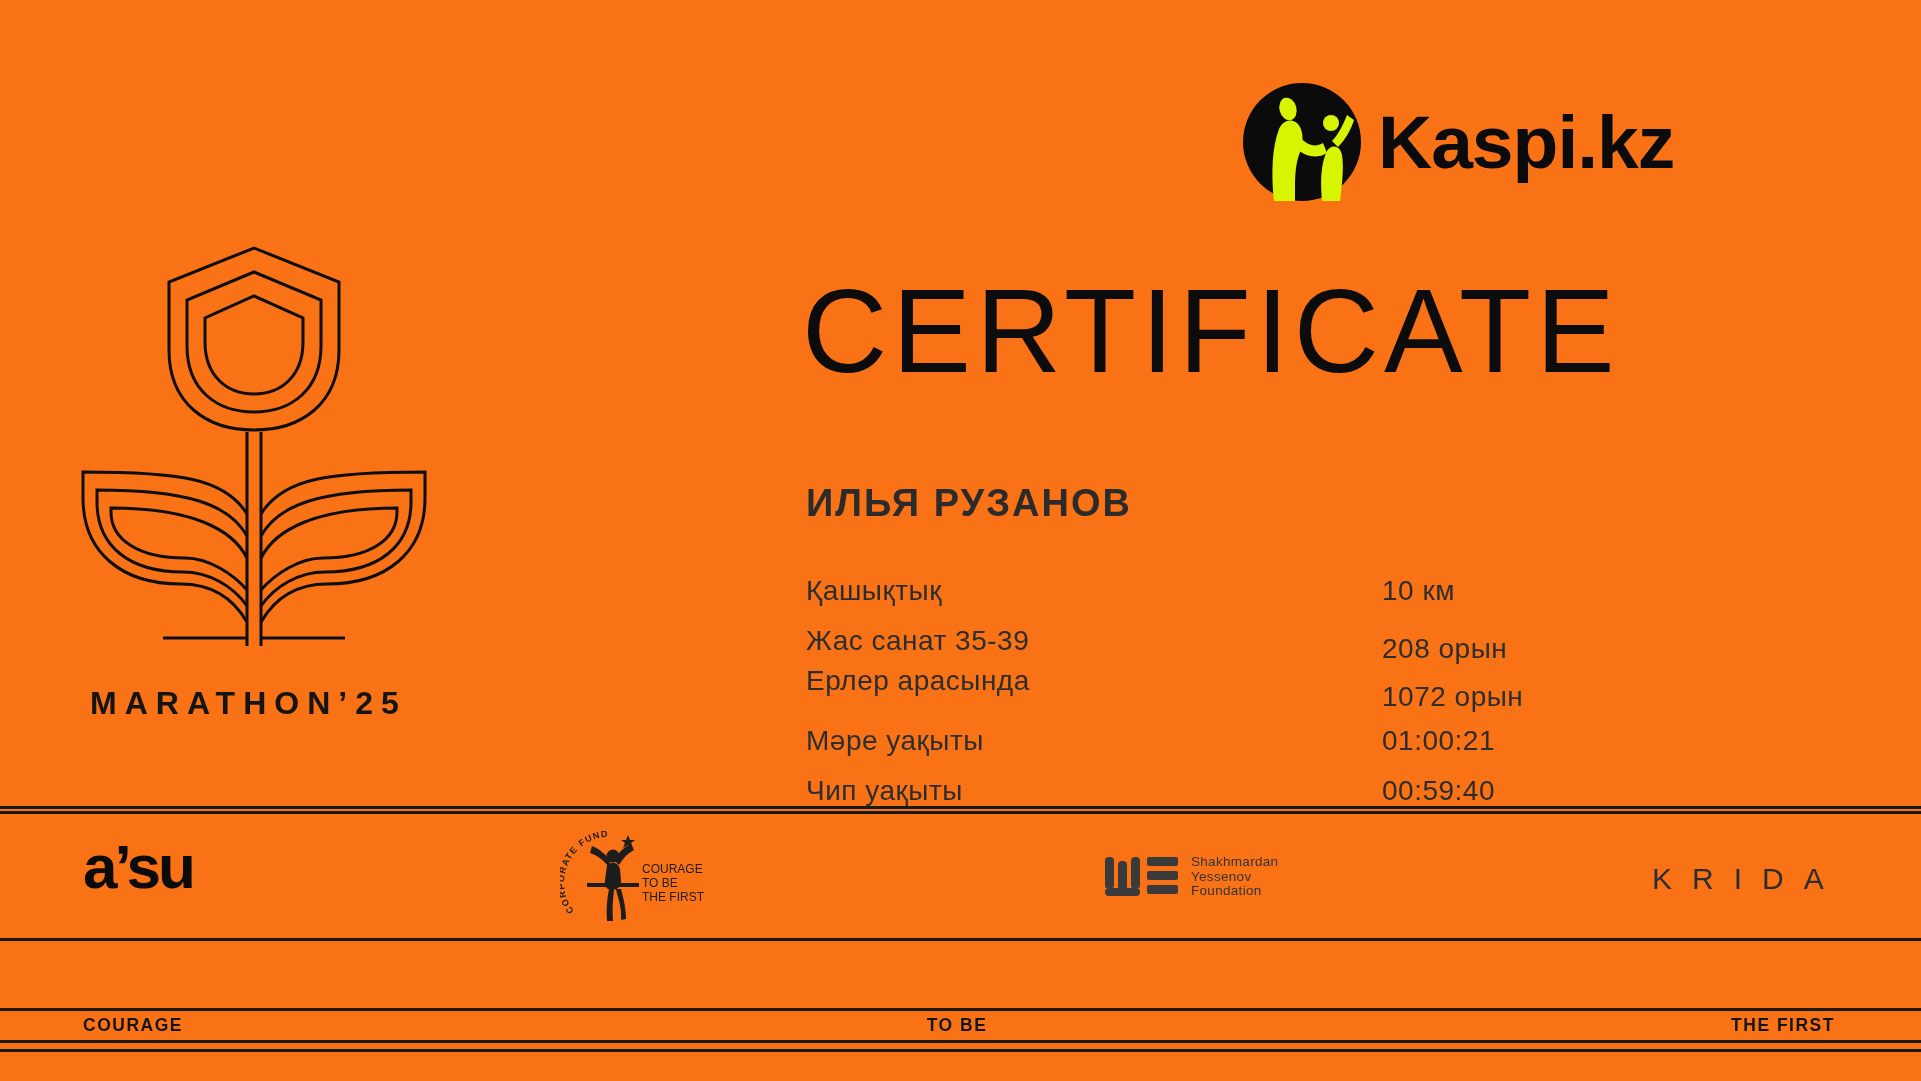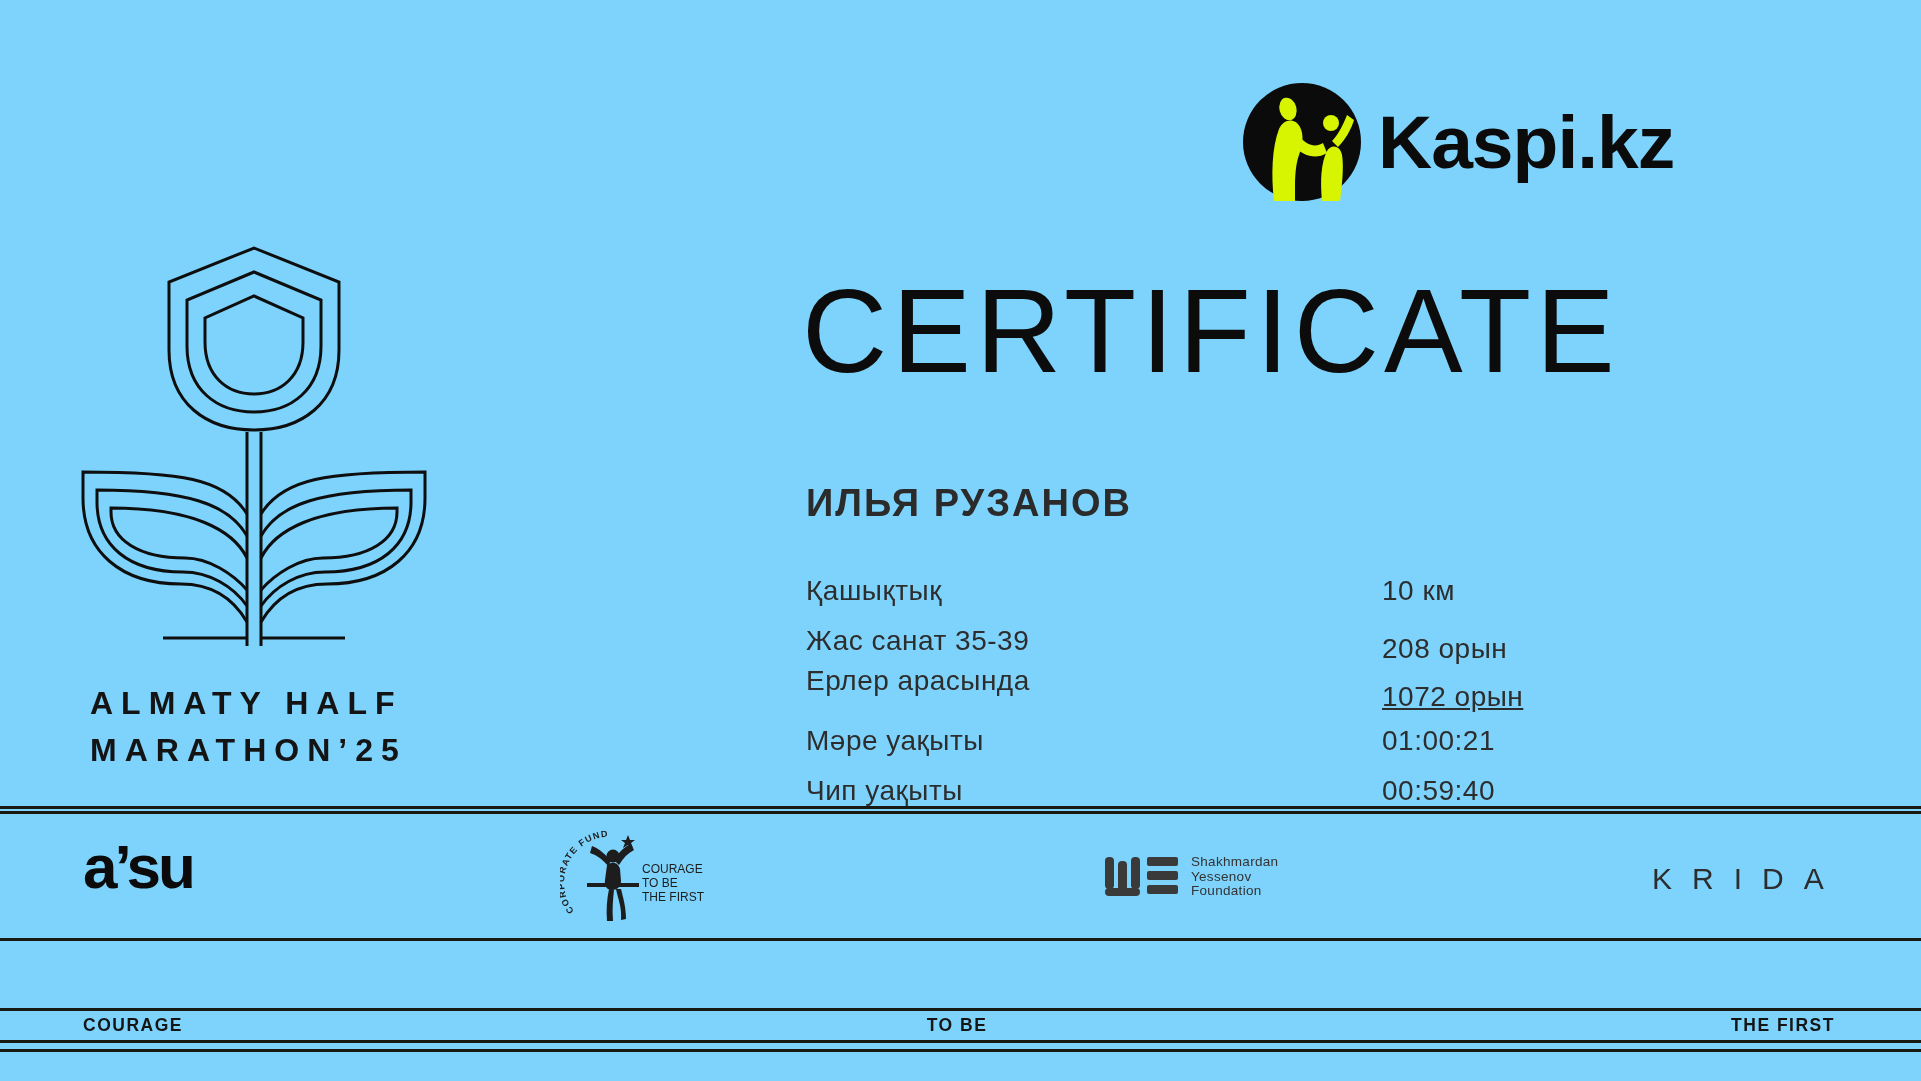--- a/index.html
+++ b/index.html
@@ -1,18 +1,18 @@
 <!DOCTYPE html>
 <html><head>
 <meta charset="utf-8">
 <style>
   html,body{margin:0;padding:0;background:#9aa800;}
   #canvas{
     position:relative;width:1921px;height:1081px;overflow:hidden;
-    background:#7dd3fc;
+    background:#f97316;
     font-family:"Liberation Sans","DejaVu Sans",sans-serif;
     color:#1c1c1c;
   }
   .abs{position:absolute;}
 
   
   .kaspi-logo{left:1243px;top:83px;width:118px;height:118px;}
   .kaspi-word{
     left:1378px;top:98px;font-size:75px;font-weight:700;color:#0b0b0b;
     letter-spacing:-1px;line-height:1.18;
@@ -32,21 +32,21 @@
   }
   .runner-name{
     left:806px;top:482px;font-size:38px;font-weight:700;color:#2b2b2b;
     letter-spacing:2px;white-space:nowrap;
   }
   .stats{left:0;top:0;width:100%;height:100%;}
   .stat-label{position:absolute;left:806px;font-size:28px;color:#2d2d2d;letter-spacing:.5px;white-space:nowrap;}
   .stat-value{position:absolute;left:1382px;font-size:28px;color:#2d2d2d;letter-spacing:.5px;white-space:nowrap;}
   .row0 .stat-label,.row0 .stat-value{top:575px;}
   .row1 .stat-label{top:625px;text-align:right;} .row1 .stat-value{top:633px;}
-  .row2 .stat-label{top:665px;text-align:right;} .row2 .stat-value{top:681px;text-decoration:underline;}
+  .row2 .stat-label{top:665px;text-align:right;} .row2 .stat-value{top:681px;}
   .row3 .stat-label,.row3 .stat-value{top:725px;}
   .row4 .stat-label,.row4 .stat-value{top:775px;}
 
   
   .rule{position:absolute;left:0;width:100%;height:3px;background:#191913;}
   .r1{top:806px;} .r2{top:811px;} .r3{top:938px;}
   .r4{top:1008px;} .r5{top:1040px;} .r6{top:1049px;}
 
   
   .asu{
@@ -103,21 +103,20 @@
     </g>
     <g transform="translate(358,0) scale(-1,1)">
       <path d="M172 268 C150 232 104 226 8 226 L8 252 C8 306 46 338 106 338 C136 338 158 352 172 376"></path>
       <path d="M172 290 C154 258 112 244 22 244 L22 256 C22 300 54 326 108 326 C134 326 158 340 172 360"></path>
       <path d="M172 312 C158 284 118 262 36 262 L36 266 C36 294 64 312 110 312 C134 312 158 328 172 344"></path>
       <path d="M88 392 H172"></path>
     </g>
   </svg>
 
   <div class="abs event-title">
-    <div>ALMATY HALF</div>
     <div>MARATHON’25</div>
   </div>
 
   <div class="abs runner-name">ИЛЬЯ РУЗАНОВ</div>
   <div class="abs cert-title">CERTIFICATE</div>
 
   <div class="stats abs">
     <div class="row0">
       <span class="stat-label">Қашықтық</span>
       <span class="stat-value">10 км</span>

